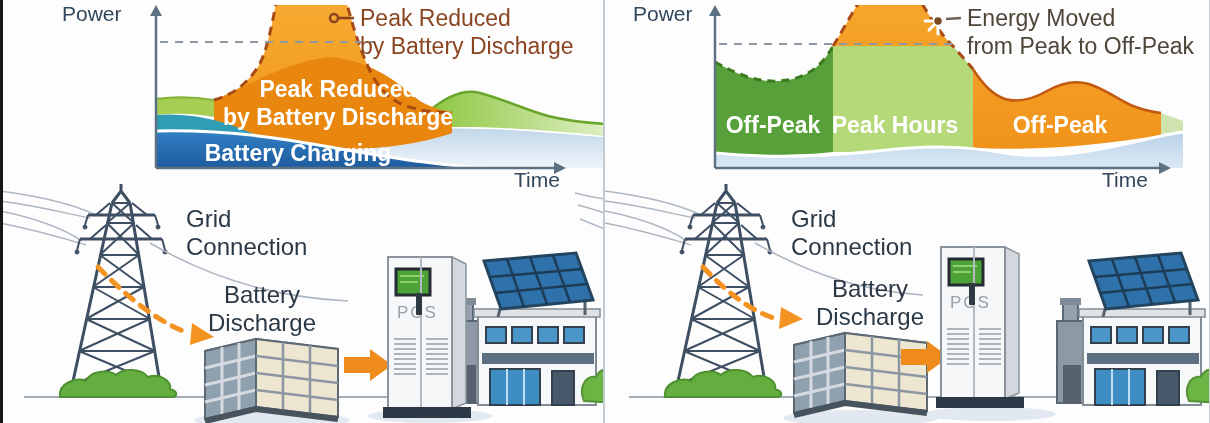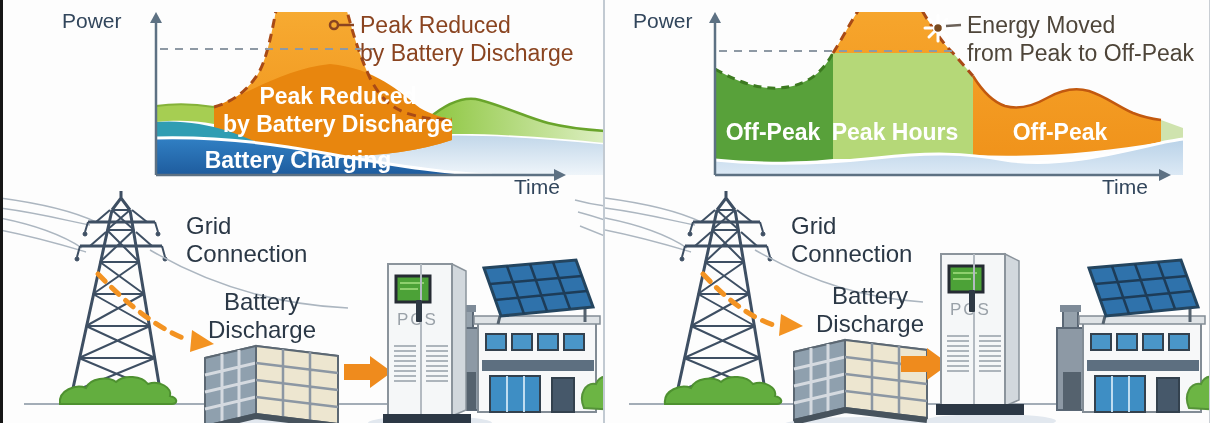--- a/index.html
+++ b/index.html
@@ -1,20 +1,20 @@
 <!DOCTYPE html>
 <html><head>
 <meta charset="utf-8">
 <style>
   html,body{margin:0;padding:0;background:#e9e9e9;}
   .stage{
     position:relative;width:1210px;height:423px;overflow:hidden;
     background:#fdfdfd;font-family:"Liberation Sans",sans-serif;
   }
-  .panel{position:absolute;top:12px;width:605px;height:299px;border-radius:13px;}
+  .panel{position:absolute;top:5px;width:605px;height:299px;border-radius:13px;}
   .panel.left{left:0;}
   .panel.right{left:605px;}
   .panel svg{display:block;width:605px;height:423px;}
   .divider{position:absolute;top:0;left:603px;width:2px;height:423px;background:#c2cad2;}
   .edge-left{position:absolute;top:0;left:0;width:3px;height:423px;background:#161616;}
   .edge-right{position:absolute;top:0;right:0;width:1px;height:423px;background:#c9ced4;}
   text{font-family:"Liberation Sans",sans-serif;}
   .axis-label{fill:#32465c;font-size:21px;}
   .region-label{fill:#ffffff;font-size:23px;font-weight:bold;}
   .annot-brown{fill:#8a4420;font-size:23px;}

